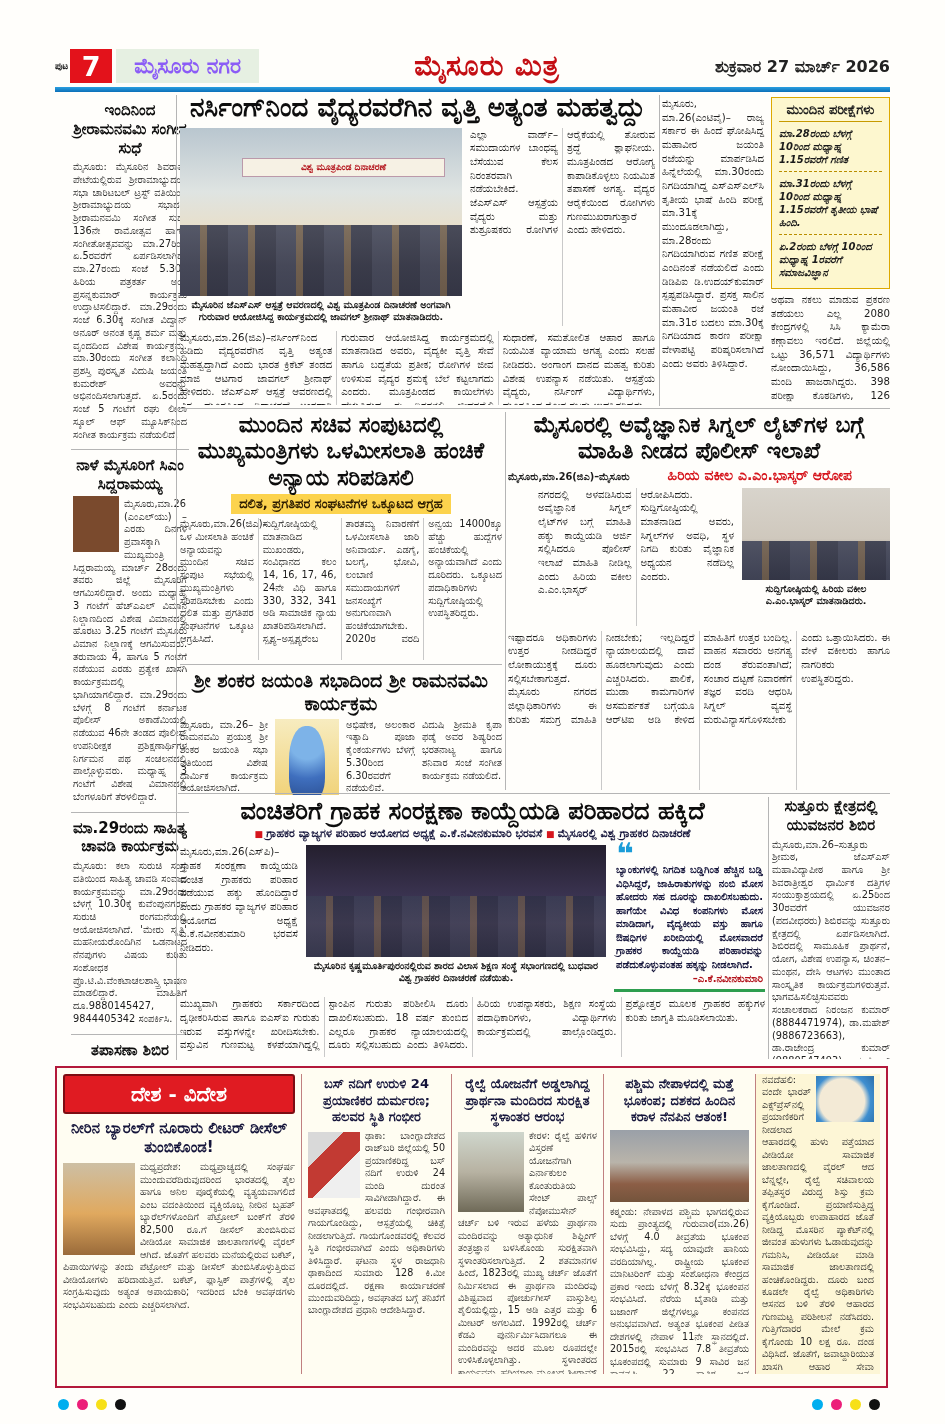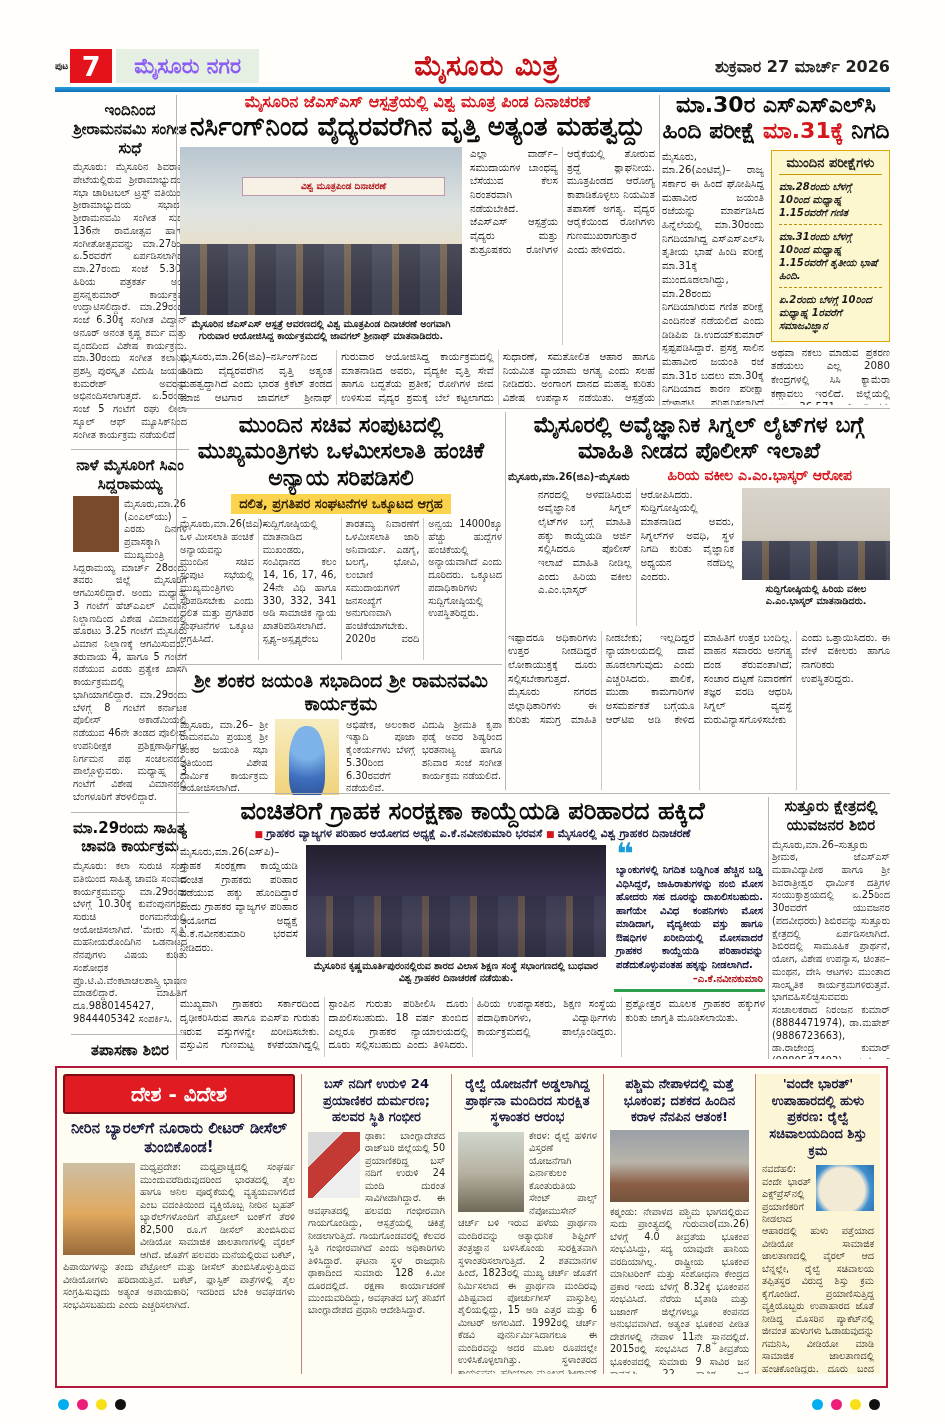--- a/index.html
+++ b/index.html
@@ -115,39 +115,35 @@
       <div class="h-side">ಮಾ.29ರಂದು ಸಾಹಿತ್ಯ ಚಾವಡಿ ಕಾರ್ಯಕ್ರಮ</div>
       <div class="body-sm" style="margin-top:4px;">ಮೈಸೂರು: ಕಲಾ ಸುರುಚಿ ಸಂಸ್ಥೆ ವತಿಯಿಂದ ಸಾಹಿತ್ಯ ಚಾವಡಿ ಸಂವಾದ ಕಾರ್ಯಕ್ರಮವನ್ನು ಮಾ.29ರಂದು ಬೆಳಗ್ಗೆ 10.30ಕ್ಕೆ ಕುವೆಂಪುನಗರದ ಸುರುಚಿ ರಂಗಮನೆಯಲ್ಲಿ ಆಯೋಜಿಸಲಾಗಿದೆ. 'ಮೇರು ಸ್ಮೃತಿ' ಮಹನೀಯರೊಂದಿಗಿನ ಒಡನಾಟದ ನೆನಪುಗಳು ವಿಷಯ ಕುರಿತು ಸಂಶೋಧಕ ಪ್ರೊ.ಟಿ.ವಿ.ವೆಂಕಟಾಚಲಶಾಸ್ತ್ರಿ ಭಾಷಣ ಮಾಡಲಿದ್ದಾರೆ. ಮಾಹಿತಿಗೆ ದೂ.9880145427, 9844405342 ಸಂಪರ್ಕಿಸಿ.</div>
     </div>
     <div class="side-art">
       <div class="h-side">ತಪಾಸಣಾ ಶಿಬಿರ</div>
 
     </div>
   </div>
 
   <div class="abs" style="left:180px;top:92px;width:475px;height:313px;">
-    <div class="kicker">ಮೈಸೂರಿನ ಜೆಎಸ್‌ಎಸ್ ಆಸ್ಪತ್ರೆಯಲ್ಲಿ ವಿಶ್ವ ಮೂತ್ರ ಪಿಂಡ ದಿನಾಚರಣೆ</div>
     <div class="h-xl">ನರ್ಸಿಂಗ್‌ನಿಂದ ವೈದ್ಯರವರೆಗಿನ ವೃತ್ತಿ ಅತ್ಯಂತ ಮಹತ್ವದ್ದು</div>
     <div style="display:flex;gap:8px;margin-top:5px;">
       <div style="width:282px;">
         <div class="ph ph-jss" style="width:282px;height:168px;">
           <div class="ph-banner">ವಿಶ್ವ ಮೂತ್ರಪಿಂಡ ದಿನಾಚರಣೆ</div>
           <div class="people"></div>
         </div>
         <div class="cap">ಮೈಸೂರಿನ ಜೆಎಸ್‌ಎಸ್ ಆಸ್ಪತ್ರೆ ಆವರಣದಲ್ಲಿ ವಿಶ್ವ ಮೂತ್ರಪಿಂಡ ದಿನಾಚರಣೆ ಅಂಗವಾಗಿ ಗುರುವಾರ ಆಯೋಜಿಸಿದ್ದ ಕಾರ್ಯಕ್ರಮದಲ್ಲಿ ಜಾವಗಲ್ ಶ್ರೀನಾಥ್ ಮಾತನಾಡಿದರು.</div>
       </div>
       <div class="body-txt cols2" style="flex:1;height:198px;">ಎಲ್ಲಾ ವಾರ್ಡ್–ಸಮುದಾಯಗಳ ಬಾಂಧವ್ಯ ಬೆಸೆಯುವ ಕೆಲಸ ನಿರಂತರವಾಗಿ ನಡೆಯಬೇಕಿದೆ. ಜೆಎಸ್‌ಎಸ್ ಆಸ್ಪತ್ರೆಯ ವೈದ್ಯರು ಮತ್ತು ಶುಶ್ರೂಷಕರು ರೋಗಿಗಳ ಆರೈಕೆಯಲ್ಲಿ ತೋರುವ ಶ್ರದ್ಧೆ ಶ್ಲಾಘನೀಯ. ಮೂತ್ರಪಿಂಡದ ಆರೋಗ್ಯ ಕಾಪಾಡಿಕೊಳ್ಳಲು ನಿಯಮಿತ ತಪಾಸಣೆ ಅಗತ್ಯ. ವೈದ್ಯರ ಆರೈಕೆಯಿಂದ ರೋಗಿಗಳು ಗುಣಮುಖರಾಗುತ್ತಾರೆ ಎಂದು ಹೇಳಿದರು.</div>
     </div>
     <div class="body-txt cols3" style="margin-top:5px;height:88px;">ಮೈಸೂರು,ಮಾ.26(ಜಿಎ)–ನರ್ಸಿಂಗ್‌ನಿಂದ ಹಿಡಿದು ವೈದ್ಯರವರೆಗಿನ ವೃತ್ತಿ ಅತ್ಯಂತ ಮಹತ್ವದ್ದಾಗಿದೆ ಎಂದು ಭಾರತ ಕ್ರಿಕೆಟ್ ತಂಡದ ಮಾಜಿ ಆಟಗಾರ ಜಾವಗಲ್ ಶ್ರೀನಾಥ್ ಹೇಳಿದರು. ಜೆಎಸ್‌ಎಸ್ ಆಸ್ಪತ್ರೆ ಆವರಣದಲ್ಲಿ ವಿಶ್ವ ಮೂತ್ರಪಿಂಡ ದಿನಾಚರಣೆ ಅಂಗವಾಗಿ ಗುರುವಾರ ಆಯೋಜಿಸಿದ್ದ ಕಾರ್ಯಕ್ರಮದಲ್ಲಿ ಮಾತನಾಡಿದ ಅವರು, ವೈದ್ಯಕೀ ವೃತ್ತಿ ಸೇವೆ ಹಾಗೂ ಬದ್ಧತೆಯ ಪ್ರತೀಕ; ರೋಗಿಗಳ ಜೀವ ಉಳಿಸುವ ವೈದ್ಯರ ಶ್ರಮಕ್ಕೆ ಬೆಲೆ ಕಟ್ಟಲಾಗದು ಎಂದರು. ಮೂತ್ರಪಿಂಡದ ಕಾಯಿಲೆಗಳು ಹೆಚ್ಚುತ್ತಿರುವ ಈ ದಿನಗಳಲ್ಲಿ ಜೀವನಶೈಲಿ ಸುಧಾರಣೆ, ಸಮತೋಲಿತ ಆಹಾರ ಹಾಗೂ ನಿಯಮಿತ ವ್ಯಾಯಾಮ ಅಗತ್ಯ ಎಂದು ಸಲಹೆ ನೀಡಿದರು. ಅಂಗಾಂಗ ದಾನದ ಮಹತ್ವ ಕುರಿತು ವಿಶೇಷ ಉಪನ್ಯಾಸ ನಡೆಯಿತು. ಆಸ್ಪತ್ರೆಯ ವೈದ್ಯರು, ನರ್ಸಿಂಗ್ ವಿದ್ಯಾರ್ಥಿಗಳು, ಮೂತ್ರಪಿಂಡ ರೋಗ ತಜ್ಞರು ಉಪಸ್ಥಿತರಿದ್ದರು.</div>
   </div>
 
   <div class="abs" style="left:662px;top:92px;width:228px;height:313px;">
-    <div class="h-lg">
-      <span>ಮಾ.30ರ ಎಸ್‌ಎಸ್‌ಎಲ್‌ಸಿ ಹಿಂದಿ ಪರೀಕ್ಷೆ </span><span class="red">ಮಾ.31ಕ್ಕೆ</span><span> ನಿಗದಿ</span>
-    </div>
     <div style="display:flex;gap:7px;margin-top:5px;">
       <div class="body-txt" style="width:102px;">ಮೈಸೂರು, ಮಾ.26(ಎಂಟಿವೈ)– ರಾಜ್ಯ ಸರ್ಕಾರ ಈ ಹಿಂದೆ ಘೋಷಿಸಿದ್ದ ಮಹಾವೀರ ಜಯಂತಿ ರಜೆಯನ್ನು ಮಾರ್ಪಡಿಸಿದ ಹಿನ್ನೆಲೆಯಲ್ಲಿ ಮಾ.30ರಂದು ನಿಗದಿಯಾಗಿದ್ದ ಎಸ್‌ಎಸ್‌ಎಲ್‌ಸಿ ತೃತೀಯ ಭಾಷೆ ಹಿಂದಿ ಪರೀಕ್ಷೆ ಮಾ.31ಕ್ಕೆ ಮುಂದೂಡಲಾಗಿದ್ದು, ಮಾ.28ರಂದು ನಿಗದಿಯಾಗಿರುವ ಗಣಿತ ಪರೀಕ್ಷೆ ಎಂದಿನಂತೆ ನಡೆಯಲಿದೆ ಎಂದು ಡಿಡಿಪಿಐ ಡಿ.ಉದಯ್‌ಕುಮಾರ್ ಸ್ಪಷ್ಟಪಡಿಸಿದ್ದಾರೆ. ಪ್ರಸಕ್ತ ಸಾಲಿನ ಮಹಾವೀರ ಜಯಂತಿ ರಜೆ ಮಾ.31ರ ಬದಲು ಮಾ.30ಕ್ಕೆ ನಿಗದಿಯಾದ ಕಾರಣ ಪರೀಕ್ಷಾ ವೇಳಾಪಟ್ಟಿ ಪರಿಷ್ಕರಿಸಲಾಗಿದೆ ಎಂದು ಅವರು ತಿಳಿಸಿದ್ದಾರೆ.</div>
       <div style="flex:1;">
         <div class="exam-box">
           <div class="exam-title">ಮುಂದಿನ ಪರೀಕ್ಷೆಗಳು</div>
           <div class="exam">ಮಾ.28ರಂದು ಬೆಳಗ್ಗೆ 10ರಿಂದ ಮಧ್ಯಾಹ್ನ 1.15ರವರೆಗೆ ಗಣಿತ</div>
           <div class="exam">ಮಾ.31ರಂದು ಬೆಳಗ್ಗೆ 10ರಿಂದ ಮಧ್ಯಾಹ್ನ 1.15ರವರೆಗೆ ತೃತೀಯ ಭಾಷೆ ಹಿಂದಿ.</div>
           <div class="exam">ಏ.2ರಂದು ಬೆಳಗ್ಗೆ 10ರಿಂದ ಮಧ್ಯಾಹ್ನ 1ರವರೆಗೆ ಸಮಾಜವಿಜ್ಞಾನ</div>
         </div>
         <div class="body-txt" style="margin-top:4px;">ಅಥವಾ ನಕಲು ಮಾಡುವ ಪ್ರಕರಣ ತಡೆಯಲು ಎಲ್ಲ 2080 ಕೇಂದ್ರಗಳಲ್ಲಿ ಸಿಸಿ ಕ್ಯಾಮೆರಾ ಕಣ್ಗಾವಲು ಇರಲಿದೆ. ಜಿಲ್ಲೆಯಲ್ಲಿ ಒಟ್ಟು 36,571 ವಿದ್ಯಾರ್ಥಿಗಳು ನೋಂದಾಯಿಸಿದ್ದು, 36,586 ಮಂದಿ ಹಾಜರಾಗಿದ್ದರು. 398 ಪರೀಕ್ಷಾ ಕೊಠಡಿಗಳು, 126 ಕೇಂದ್ರಗಳಲ್ಲಿ ವ್ಯವಸ್ಥೆ ಮಾಡಲಾಗಿದ್ದು 450 ಮೌಲ್ಯಮಾಪಕರು ಹಾಗೂ 422 ಮೇಲ್ವಿಚಾರಕರನ್ನು ನಿಯೋಜಿಸಲಾಗಿದೆ ಎಂದು ತಿಳಿಸಿದರು.</div>
@@ -244,21 +240,20 @@
           <span class="ph ph-temple fl" style="display:block;width:66px;height:80px;"></span>
           <span>ಕೇರಳ: ರೈಲ್ವೆ ಹಳಿಗಳ ವಿಸ್ತರಣೆ ಯೋಜನೆಗಾಗಿ ಎರ್ನಾಕುಲಂ ಕೊಂತುರುತಿಯ ಸೇಂಟ್ ಪಾಲ್ಸ್ ನೆಪೋಮುಸೇನ್ ಚರ್ಚ್ ಬಳಿ ಇರುವ ಹಳೆಯ ಪ್ರಾರ್ಥನಾ ಮಂದಿರವನ್ನು ಅತ್ಯಾಧುನಿಕ ಶಿಫ್ಟಿಂಗ್ ತಂತ್ರಜ್ಞಾನ ಬಳಸಿಕೊಂಡು ಸುರಕ್ಷಿತವಾಗಿ ಸ್ಥಳಾಂತರಿಸಲಾಗುತ್ತಿದೆ. 2 ಶತಮಾನಗಳ ಹಿಂದೆ, 1823ರಲ್ಲಿ ಮುಖ್ಯ ಚರ್ಚ್ ಜೊತೆಗೆ ನಿರ್ಮಿಸಲಾದ ಈ ಪ್ರಾರ್ಥನಾ ಮಂದಿರವು ವಿಶಿಷ್ಟವಾದ ಪೋರ್ಚುಗೀಸ್ ವಾಸ್ತುಶಿಲ್ಪ ಶೈಲಿಯಲ್ಲಿದ್ದು, 15 ಅಡಿ ಎತ್ತರ ಮತ್ತು 6 ಮೀಟರ್ ಅಗಲವಿದೆ. 1992ರಲ್ಲಿ ಚರ್ಚ್ ಕೆಡವಿ ಪುನರ್ನಿರ್ಮಿಸಿದಾಗಲೂ ಈ ಮಂದಿರವನ್ನು ಅದರ ಮೂಲ ರೂಪದಲ್ಲೇ ಉಳಿಸಿಕೊಳ್ಳಲಾಗಿತ್ತು. ಸ್ಥಳಾಂತರದ ಕಾರ್ಯವನ್ನು ಹರಿಯಾಣ ಮೂಲದ ಶ್ರೀರಾಮ್ ಬಿಲ್ಡಿಂಗ್ ಮತ್ತು ಲಿಫ್ಟಿಂಗ್ ಕಂಪನಿಗೆ ವಹಿಸಲಾಗಿದೆ. ಮಂದಿರವನ್ನು 9 ದಿನಗಳಲ್ಲಿ ಮೇಲೆತ್ತಿದ್ದು, ನಿಗದಿತ ಜಾಗಕ್ಕೆ ಸ್ಥಳಾಂತರಿಸಲಾಗುವುದು ಎಂದು ಚರ್ಚ್ ಟ್ರಸ್ಟಿಗಳು ತಿಳಿಸಿದ್ದಾರೆ.</span>
         </div>
       </div>
       <div class="dv-col" style="width:152px;">
         <div class="dv-h">ಪಶ್ಚಿಮ ನೇಪಾಳದಲ್ಲಿ ಮತ್ತೆ ಭೂಕಂಪ; ದಶಕದ ಹಿಂದಿನ ಕರಾಳ ನೆನಪಿನ ಆತಂಕ!</div>
         <div class="ph ph-street" style="width:100%;height:72px;margin:2px 0 4px;"></div>
         <div class="dv-body">ಕಠ್ಮಂಡು: ನೇಪಾಳದ ಪಶ್ಚಿಮ ಭಾಗದಲ್ಲಿರುವ ಸುದು ಪ್ರಾಂತ್ಯದಲ್ಲಿ ಗುರುವಾರ(ಮಾ.26) ಬೆಳಗ್ಗೆ 4.0 ತೀವ್ರತೆಯ ಭೂಕಂಪ ಸಂಭವಿಸಿದ್ದು, ಸದ್ಯ ಯಾವುದೇ ಹಾನಿಯ ವರದಿಯಾಗಿಲ್ಲ. ರಾಷ್ಟ್ರೀಯ ಭೂಕಂಪ ಮಾನಿಟರಿಂಗ್ ಮತ್ತು ಸಂಶೋಧನಾ ಕೇಂದ್ರದ ಪ್ರಕಾರ ಇಂದು ಬೆಳಗ್ಗೆ 8.32ಕ್ಕೆ ಭೂಕಂಪನ ಸಂಭವಿಸಿದೆ. ನೆರೆಯ ಬೈತಾಡಿ ಮತ್ತು ಬಜಾಂಗ್ ಜಿಲ್ಲೆಗಳಲ್ಲೂ ಕಂಪನದ ಅನುಭವವಾಗಿದೆ. ಅತ್ಯಂತ ಭೂಕಂಪ ಪೀಡಿತ ದೇಶಗಳಲ್ಲಿ ನೇಪಾಳ 11ನೇ ಸ್ಥಾನದಲ್ಲಿದೆ. 2015ರಲ್ಲಿ ಸಂಭವಿಸಿದ 7.8 ತೀವ್ರತೆಯ ಭೂಕಂಪದಲ್ಲಿ ಸುಮಾರು 9 ಸಾವಿರ ಜನ ಸಾವನ್ನಪ್ಪಿ, 22 ಸಾವಿರ ಜನ ಗಾಯಗೊಂಡಿದ್ದರು. ಮನೆಗಳು, ಶಾಲೆಗಳು, ರಸ್ತೆಗಳು ಹಾನಿಗೊಳಗಾಗಿ 8 ಮಿಲಿಯನ್ ಜನರನ್ನು ಸ್ಥಳಾಂತರಿಸಲಾಯಿತು.</div>
       </div>
       <div class="dv-col" style="flex:1;background:#fdf6d6;">
-        <div class="dv-h">'ವಂದೇ ಭಾರತ್' ಉಪಾಹಾರದಲ್ಲಿ ಹುಳು ಪ್ರಕರಣ: ರೈಲ್ವೆ ಸಚಿವಾಲಯದಿಂದ ಶಿಸ್ತು ಕ್ರಮ</div>
         <div class="dv-body">
           <span class="ph ph-food fr" style="display:block;width:58px;height:46px;"></span>
           <span>ನವದೆಹಲಿ: ವಂದೇ ಭಾರತ್ ಎಕ್ಸ್‌ಪ್ರೆಸ್‌ನಲ್ಲಿ ಪ್ರಯಾಣಿಕರಿಗೆ ನೀಡಲಾದ ಆಹಾರದಲ್ಲಿ ಹುಳು ಪತ್ತೆಯಾದ ವೀಡಿಯೋ ಸಾಮಾಜಿಕ ಜಾಲತಾಣದಲ್ಲಿ ವೈರಲ್ ಆದ ಬೆನ್ನಲ್ಲೇ, ರೈಲ್ವೆ ಸಚಿವಾಲಯ ತಪ್ಪಿತಸ್ಥರ ವಿರುದ್ಧ ಶಿಸ್ತು ಕ್ರಮ ಕೈಗೊಂಡಿದೆ. ಪ್ರಯಾಣಿಸುತ್ತಿದ್ದ ವ್ಯಕ್ತಿಯೊಬ್ಬರು ಉಪಾಹಾರದ ಜೊತೆ ನೀಡಿದ್ದ ಮೊಸರಿನ ಪ್ಯಾಕೆಟ್‌ನಲ್ಲಿ ಜೀವಂತ ಹುಳುಗಳು ಓಡಾಡುವುದನ್ನು ಗಮನಿಸಿ, ವೀಡಿಯೋ ಮಾಡಿ ಸಾಮಾಜಿಕ ಜಾಲತಾಣದಲ್ಲಿ ಹಂಚಿಕೊಂಡಿದ್ದರು. ದೂರು ಬಂದ ಕೂಡಲೇ ರೈಲ್ವೆ ಅಧಿಕಾರಿಗಳು ಆಸನದ ಬಳಿ ತೆರಳಿ ಆಹಾರದ ಗುಣಮಟ್ಟ ಪರಿಶೀಲನೆ ನಡೆಸಿದರು. ಗುತ್ತಿಗೆದಾರರ ಮೇಲೆ ಕ್ರಮ ಕೈಗೊಂಡು 10 ಲಕ್ಷ ರೂ. ದಂಡ ವಿಧಿಸಿದೆ. ಜೊತೆಗೆ, ಜವಾಬ್ದಾರಿಯುತ ಖಾಸಗಿ ಆಹಾರ ಸೇವಾ ಪೂರೈಕೆದಾರರಿಗೆ 50 ಲಕ್ಷ ರೂ. ದಂಡ ವಿಧಿಸಿ, ಅವರೊಂದಿಗಿನ ಒಪ್ಪಂದವನ್ನು ರದ್ದುಪಡಿಸಿದೆ.</span>
         </div>
       </div>
     </div>
   </div>
 
   <div class="vline" style="left:176px;top:95px;height:965px;"></div>
   <div class="vline" style="left:659px;top:95px;height:311px;"></div>

